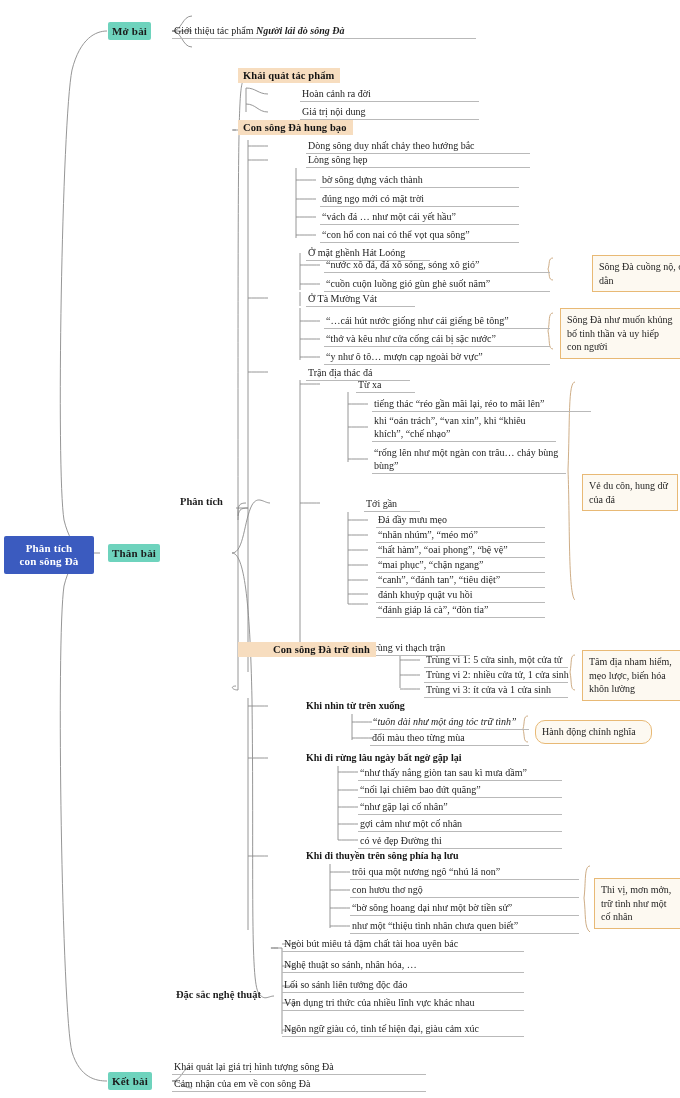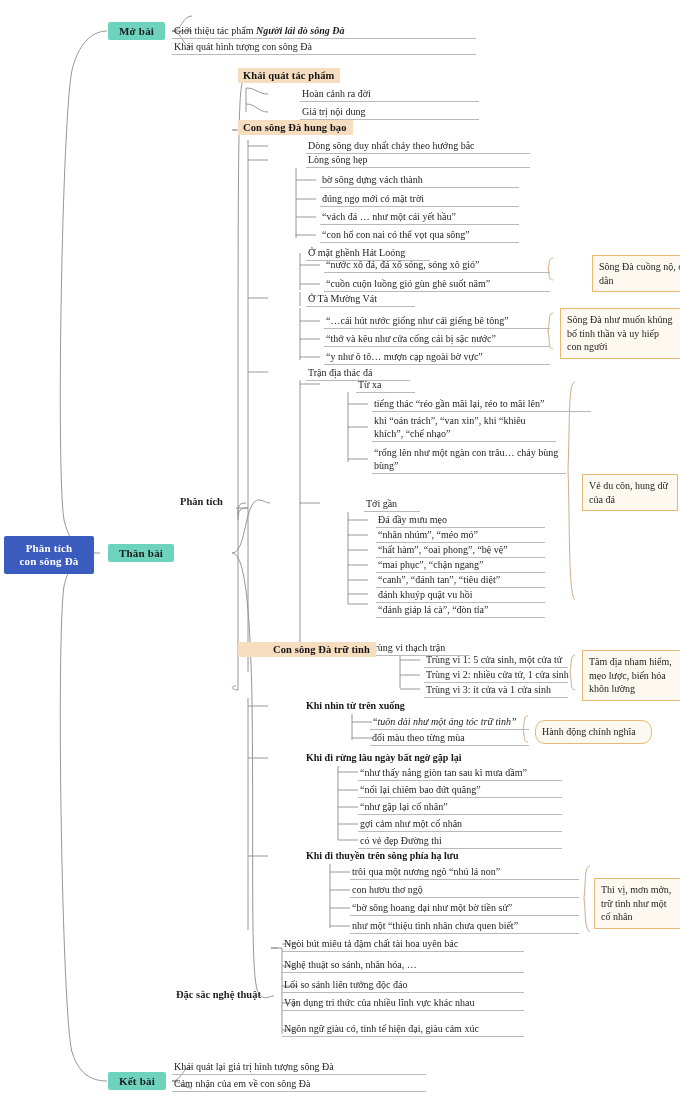--- a/index.html
+++ b/index.html
@@ -15,21 +15,21 @@
   
   .root{
     background:#3b5bbf;color:#ffffff;font-weight:bold;font-size:11px;
     text-align:center;line-height:13px;border-radius:2px;
     padding:6px 9px;letter-spacing:.2px;
   }
 
   
   .lvl1{
     background:#6ed3bd;color:#1b1b1b;font-weight:bold;font-size:11px;
-    padding:3px 11px;border-radius:2px;letter-spacing:.2px;
+    padding:3px 4px;border-radius:2px;letter-spacing:.2px;
   }
 
   
   .plain{font-size:10.5px;font-weight:bold;color:#1d1d1d;}
 
   
   .hdr{
     background:#f7ddbf;color:#141414;font-weight:bold;font-size:10.5px;
     padding:2px 6px 2px 5px;letter-spacing:.1px;
   }
@@ -177,21 +177,20 @@
     <div>con sông Đà</div>
   </div>
 
   <div class="node lvl1" style="left:108px;top:22px;">Mở bài</div>
 
 
   <div class="node leaf" style="left:172px;top:24px;width:300px;">
     <span>Giới thiệu tác phẩm </span><em>Người lái đò sông Đà</em>
   </div>
 
-  <div class="node leaf" style="left:172px;top:40px;width:300px;">Khái quát hình tượng con sông Đà</div>
 
   <div class="node lvl1" style="left:108px;top:544px;text-align:right;">Thân bài</div>
 
   <div class="node plain" style="left:180px;top:496px;">Phân tích</div>
 
   <div class="node hdr" style="left:238px;top:68px;">Khái quát tác phẩm</div>
   <div class="node leaf" style="left:300px;top:87px;width:175px;">Hoàn cảnh ra đời</div>
   <div class="node leaf" style="left:300px;top:105px;width:175px;">Giá trị nội dung</div>
 
   <div class="node hdr" style="left:238px;top:120px;">Con sông Đà hung bạo</div>

